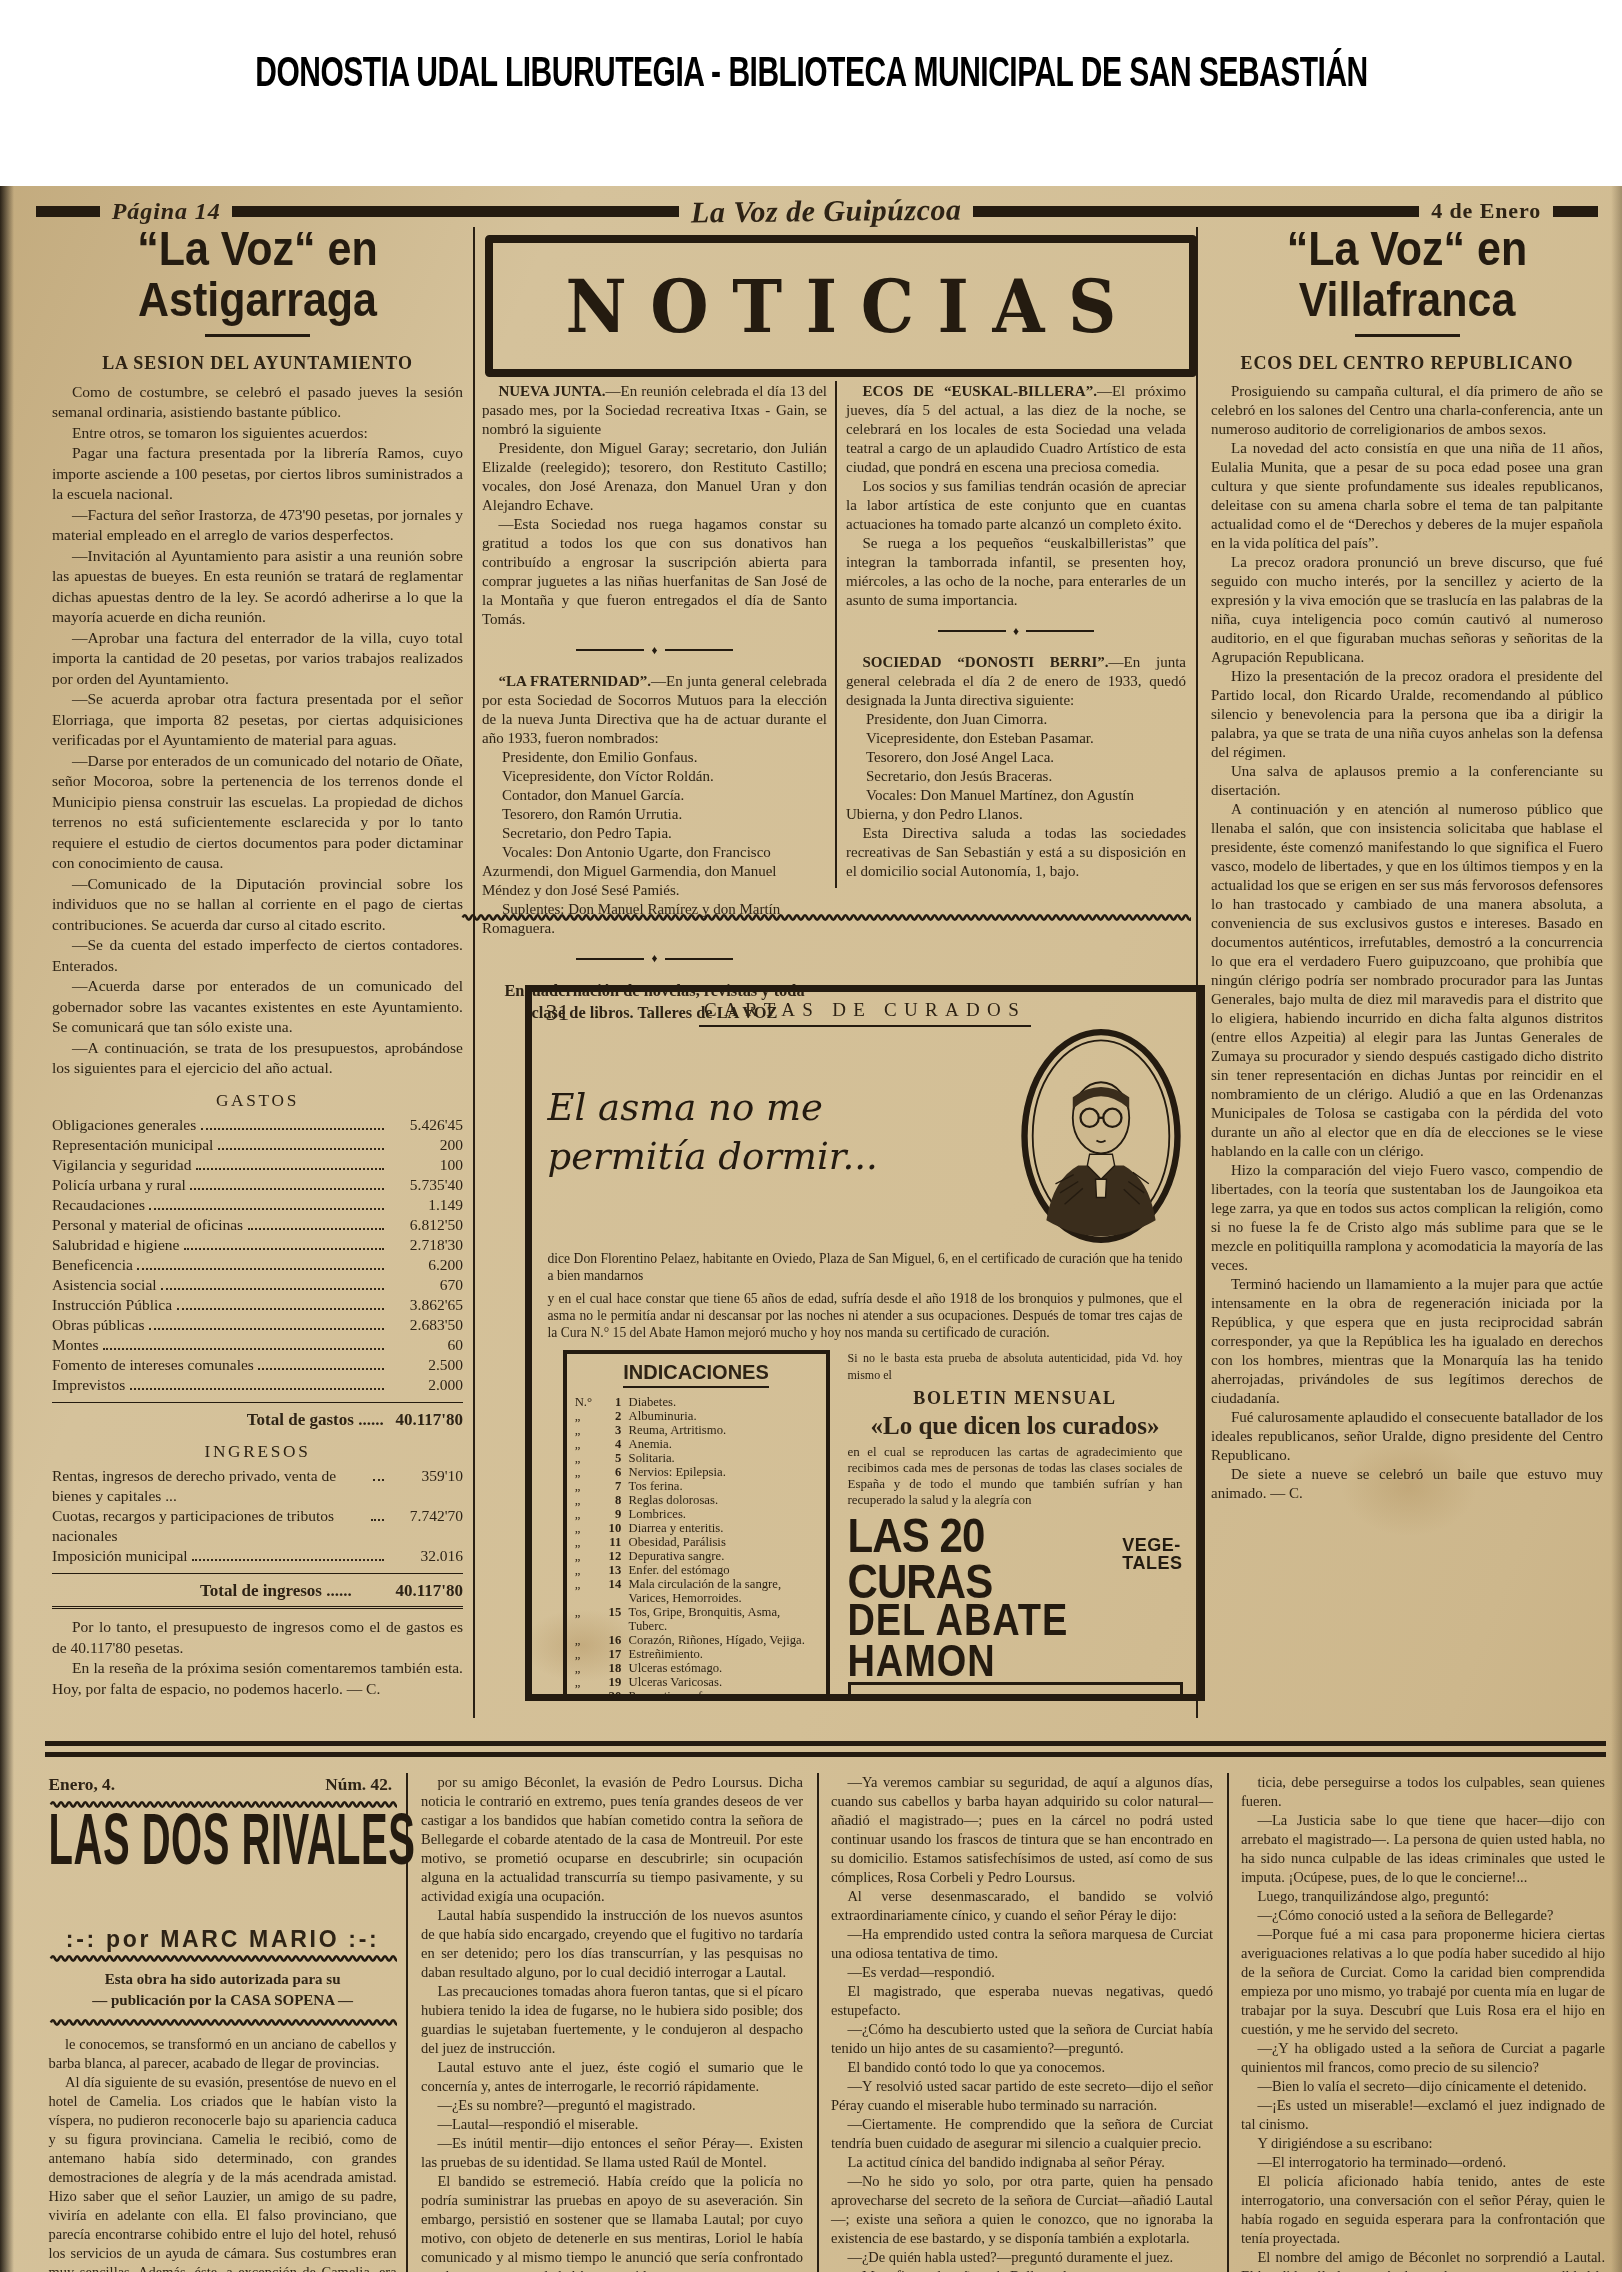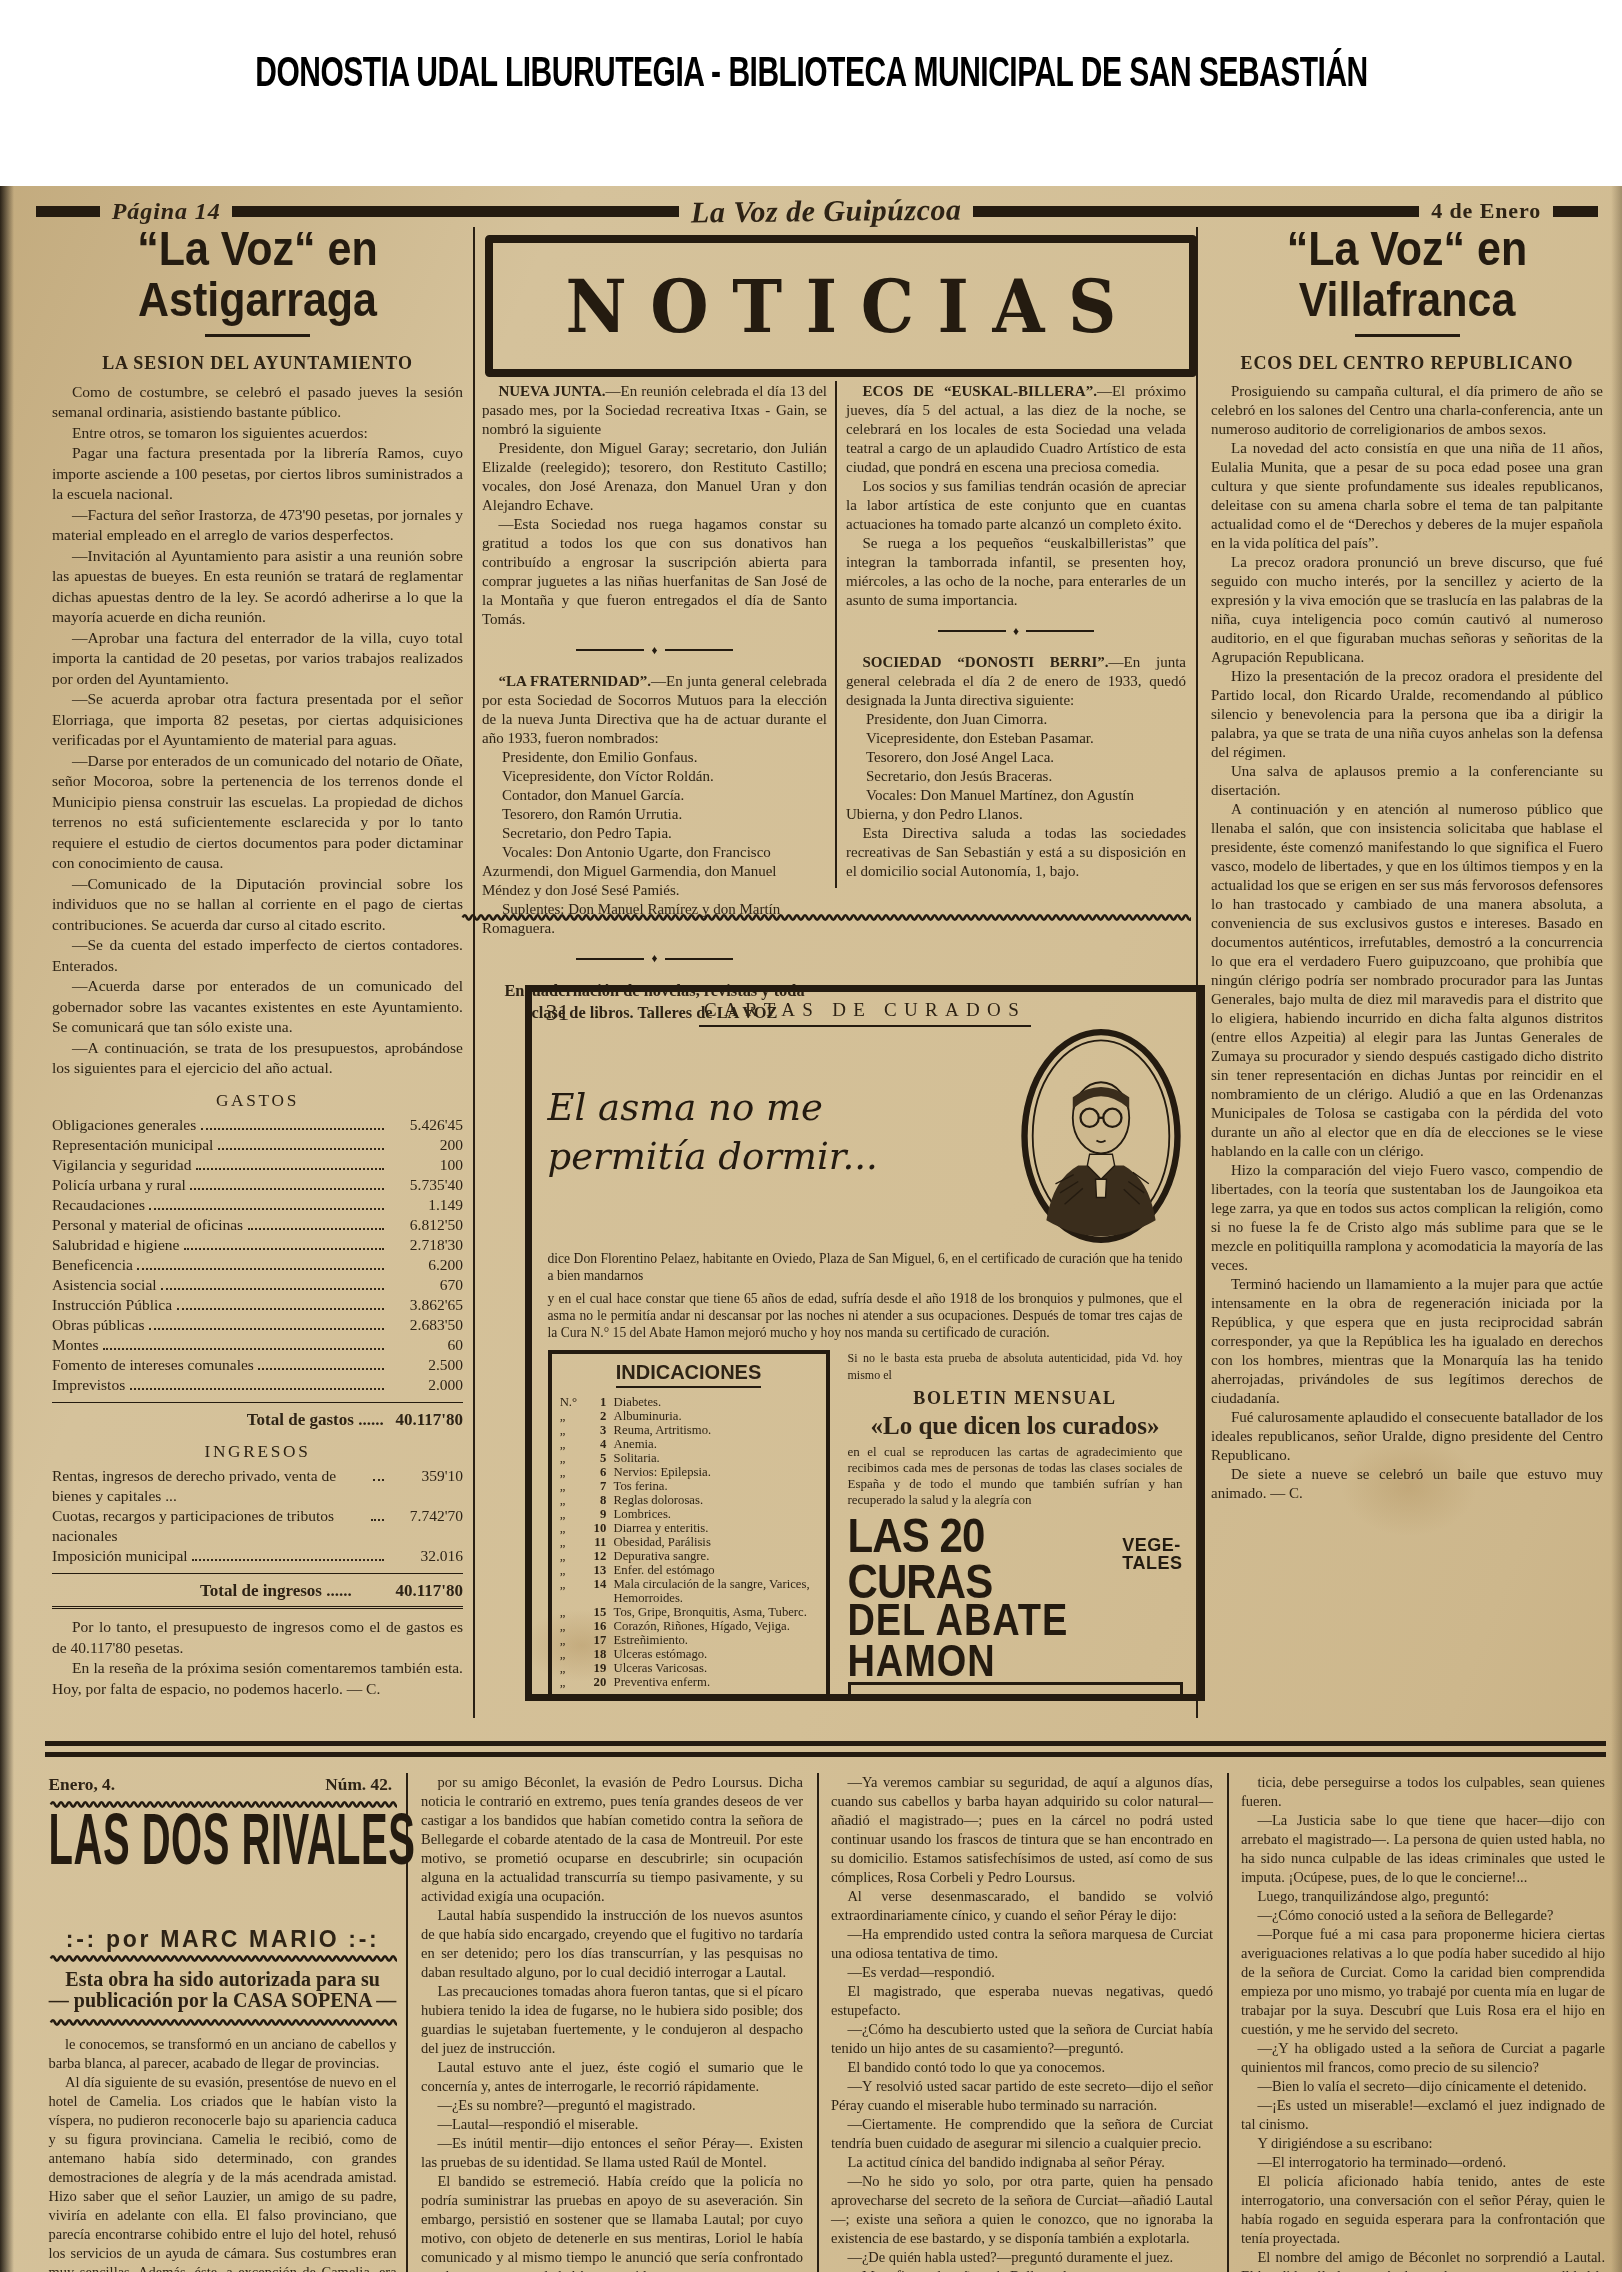--- a/index.html
+++ b/index.html
@@ -68,21 +68,21 @@
   .ad .kicker{text-align:center;margin-top:2.7px;}
   .ad .kicker span{display:inline-block;font-size:19px;letter-spacing:7.3px;border-bottom:2.7px solid #241b10;
       padding:0 4.5px 3.6px;}
   .adtop{display:flex;margin-top:2.7px;}
   .adhead{flex:1;font-family:"DejaVu Serif",serif;font-style:italic;font-size:37px;line-height:1.3;
       padding-top:55px;color:#241b10;}
   .portrait{flex:none;width:164px;height:214px;}
   .ad .ip{margin:6.4px 0 0;font-size:13.6px;line-height:17px;text-align:justify;}
   .adbottom{display:flex;gap:18px;margin-top:9px;}
   .adleft{flex:none;width:282px;}
-  .ibox{border:4.1px solid #241b10;padding:6.4px 8.2px 8.2px;}
+  .ibox{border:4.1px solid #241b10;padding:6.4px 8.2px 8.2px;margin-left:15px;}
   .ibox .it{text-align:center;margin-bottom:6.4px;}
   .ibox .it span{display:inline-block;font-family:"Liberation Sans",sans-serif;font-weight:700;
       font-size:20px;border-bottom:2.3px solid #241b10;padding-bottom:2.7px;}
   .irow{display:flex;font-size:12.7px;line-height:14px;}
   .imk{flex:none;width:23.6px;}
   .inm{flex:none;width:23px;text-align:right;margin-right:7.3px;font-weight:700;}
   .ilb{flex:1;}
   .gratis{font-family:"Liberation Sans",sans-serif;font-weight:700;font-size:17.3px;text-align:center;
       letter-spacing:1.4px;margin:8.2px 0 3.6px;}
   .adright{flex:1;min-width:0;}
@@ -105,21 +105,21 @@
   .dblrule div{height:5px;background:#241b10;margin-bottom:5.9px;}
   .feui{position:absolute;left:45px;top:1587px;width:1564px;height:791px;overflow:hidden;}
   .fcol{position:absolute;top:0;font-size:14.5px;line-height:19px;}
   .fcol .para{text-indent:16.4px;}
   .fhdr{display:flex;justify-content:space-between;font-weight:700;font-size:17.3px;padding:1.8px 4.5px 6.4px 0;}
   .ftitle{font-family:"Liberation Sans",sans-serif;font-weight:900;font-size:40px;letter-spacing:0.5px;
       transform:scaleY(1.8);transform-origin:top left;white-space:nowrap;margin:13.6px 0 0;color:#241b10;}
   .ftspace{height:86px;}
   .fby{font-family:"Liberation Sans",sans-serif;font-weight:700;font-size:23px;letter-spacing:2.7px;
       text-align:center;margin:2.7px 0 4.5px;}
-  .fauth{font-weight:700;font-size:20px;line-height:21px;text-align:center;margin:6.4px 0;}
+  .fauth{font-weight:700;font-size:15px;line-height:21px;text-align:center;margin:6.4px 0;}
   .frule{position:absolute;top:0;width:1.8px;height:100%;background:#2a2014;}
 </style>
 </head>
 <body>
 
 <div class="page">
 
   <div class="library-band">
     <div class="t">DONOSTIA UDAL LIBURUTEGIA - BIBLIOTECA MUNICIPAL DE SAN SEBASTIÁN</div>
   </div>

